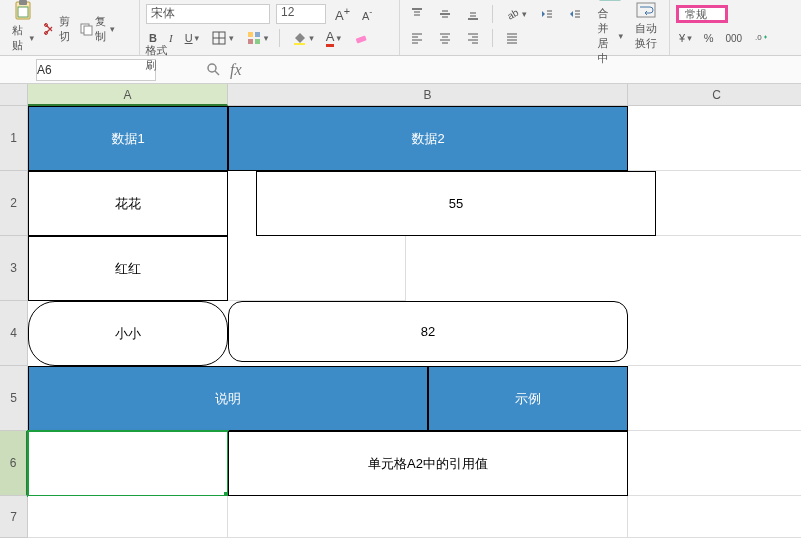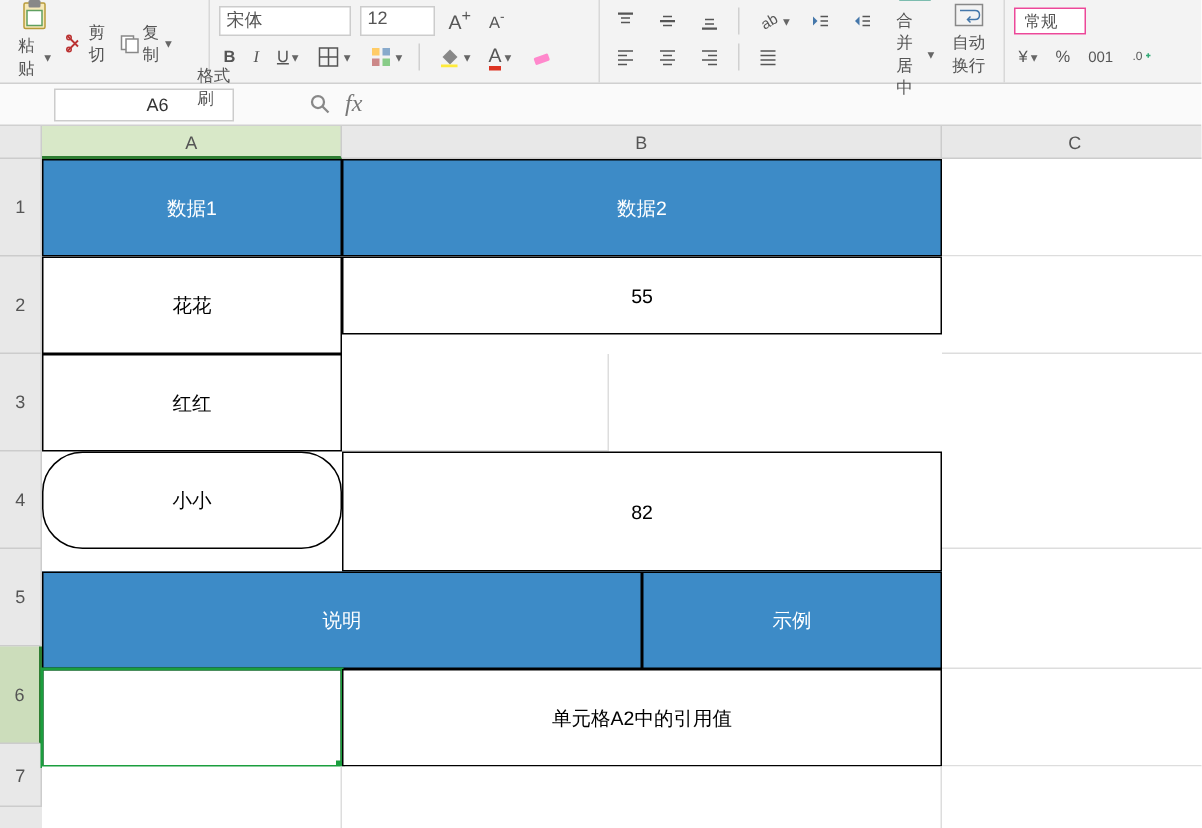--- a/index.html
+++ b/index.html
@@ -9,28 +9,28 @@
 .ribbon { height: 56px; background: #f3f3f3; border-bottom: 1px solid #d0d0d0; position: relative; font-size: 11px; color: #555; }
 .ribbon-groups { display: flex; height: 100%; }
 .rgroup { border-right: 1px solid #d8d8d8; padding: 2px 6px; display: flex; flex-direction: column; justify-content: flex-start; }
 .rrow { display: flex; align-items: center; gap: 6px; height: 24px; }
 .btn-small { display: flex; align-items: center; gap: 2px; padding: 1px 3px; cursor: pointer; }
 .btn-large { display: flex; flex-direction: column; align-items: center; justify-content: center; padding: 2px 6px; gap: 2px; cursor: pointer; font-size: 11px; height: 48px; }
 .icon-box { width: 16px; height: 16px; display: flex; align-items: center; justify-content: center; }
 .icon-big { width: 22px; height: 22px; display: flex; align-items: center; justify-content: center; }
 .dd { font-size: 9px; color: #666; }
 .combo { border: 1px solid #ccc; background: #fff; height: 20px; font-size: 12px; padding: 0 4px; }
-.font-combo { width: 88px; }
+.font-combo { width: 124px; }
 .size-combo { width: 50px; }
 .sep { width: 1px; height: 18px; background: #d0d0d0; margin: 0 2px; }
-.style-select { border: 1px solid #ec4899; background: #fff; padding: 1px 18px 1px 6px; font-size: 11px; position: relative; height: 18px; display:flex;align-items:center;}
+.style-select { border: 3px solid #ec4899; background: #fff; padding: 1px 18px 1px 6px; font-size: 11px; position: relative; height: 18px; display:flex;align-items:center;}
 
 
 .formula-bar { height: 28px; display: flex; align-items: center; border-bottom: 1px solid #d0d0d0; background: #fafafa; }
-.name-box { width: 120px; height: 22px; border: 1px solid #ccc; background: #fff; margin-left: 36px; font-size: 12px; text-align: center; line-height: 20px; color: #333; padding-left: 18px; }
+.name-box { width: 120px; height: 22px; border: 1px solid #ccc; background: #fff; margin-left: 36px; font-size: 12px; text-align: left; line-height: 20px; color: #333; }
 .fx-area { display: flex; align-items: center; gap: 8px; margin-left: 50px; color: #777; }
 .fx-input { flex: 1; height: 22px; border: none; background: transparent; }
 
 
 .sheet { position: relative; display: flex; }
 .row-headers { display: flex; flex-direction: column; background: #e8e8e8; }
 .corner { width: 28px; height: 22px; background: #e8e8e8; border-right: 1px solid #ccc; border-bottom: 1px solid #ccc; }
 .col-headers { display: flex; background: #e8e8e8; }
 .ch { height: 22px; border-right: 1px solid #ccc; border-bottom: 1px solid #ccc; text-align: center; font-size: 12px; color: #555; line-height: 22px; }
 .rh { width: 28px; border-right: 1px solid #ccc; border-bottom: 1px solid #ccc; text-align: center; font-size: 12px; color: #555; display: flex; align-items: center; justify-content: center; }
@@ -86,21 +86,21 @@
             <span class="icon-box">
                 <svg width="14" height="14">
                   <rect x="2" y="2" width="8" height="9" fill="#fff" stroke="#888"></rect>
                   <rect x="5" y="4" width="8" height="9" fill="#fff" stroke="#888"></rect>
                 </svg>
               </span>
             <span>复制</span>
             <span class="dd">▾</span>
           </div>
         </div>
-        <div class="btn-large" style="margin-left:8px;gap:44px;">
+        <div class="btn-large" style="margin-left:22px;gap:44px;">
           <span class="icon-big">
               <svg width="20" height="20">
                 <rect x="4" y="2" width="12" height="7" fill="#f3c24a" stroke="#b88"></rect>
                 <rect x="8" y="9" width="4" height="9" fill="#888"></rect>
               </svg>
             </span>
           <span>格式刷</span>
         </div>
       </div>
     </div>
@@ -310,21 +310,21 @@
       </div>
       <div class="rrow">
         <div class="btn-small">
             <span>¥</span>
             <span class="dd">▾</span>
           </div>
         <div class="btn-small">
             <span>%</span>
           </div>
         <div class="btn-small">
-            <span style="font-size:10px;">001</span>
+            <span style="font-size:10px;">000</span>
           </div>
         <div class="btn-small">
             <span class="icon-box">
               <svg width="14" height="12">
                 <text x="0" y="8" font-size="8" fill="#555">.0</text>
                 <path d="M9,5 L12,5 M10.5,3.5 L10.5,6.5" stroke="#3a7"></path>
               </svg>
             </span>
           </div>
       </div>
@@ -366,30 +366,30 @@
         <div class="ch" style="width: 178px;">C</div>
       </div>
     <div class="cells" id="cells">
         <div class="cells-row">
           <div class="cell t-hdr" style="width: 200px; height: 65px; position: relative;">数据1</div>
           <div class="cell t-hdr" style="width: 400px; height: 65px; position: relative;">数据2</div>
           <div class="cell" style="width: 178px; height: 65px; position: relative;"></div>
         </div>
         <div class="cells-row">
           <div class="cell t-cell" style="width: 200px; height: 65px; position: relative;">花花</div>
-          <div class="cell t-cell" style="width: 400px; height: 52px; position: relative;">55</div>
+          <div class="cell t-cell" style="width: 400px; height: 65px; position: relative; margin-left: 28px;">55</div>
           <div class="cell" style="width: 178px; height: 65px; position: relative;"></div>
         </div>
         <div class="cells-row">
           <div class="cell t-cell" style="width: 200px; height: 65px; position: relative;">红红</div>
           <div class="cell" style="width: 178px; height: 65px; position: relative;"></div>
         </div>
         <div class="cells-row">
           <div class="cell t-cell" style="width: 200px; height: 65px; position: relative; border-radius: 27px;">小小</div>
-          <div class="cell t-cell" style="width: 400px; height: 80px; position: relative;">82</div>
+          <div class="cell t-cell" style="width: 400px; height: 61px; position: relative; border-radius: 14px;">82</div>
           <div class="cell" style="width: 178px; height: 65px; position: relative;"></div>
         </div>
         <div class="cells-row">
           <div class="cell t-hdr" style="width: 400px; height: 65px; position: relative;">说明</div>
           <div class="cell t-hdr" style="width: 200px; height: 65px; position: relative;">示例</div>
           <div class="cell" style="width: 178px; height: 65px; position: relative;"></div>
         </div>
         <div class="cells-row">
           <div class="cell t-cell selected-cell" style="width: 200px; height: 65px; position: relative;">
             <div class="sel-handle"></div>

